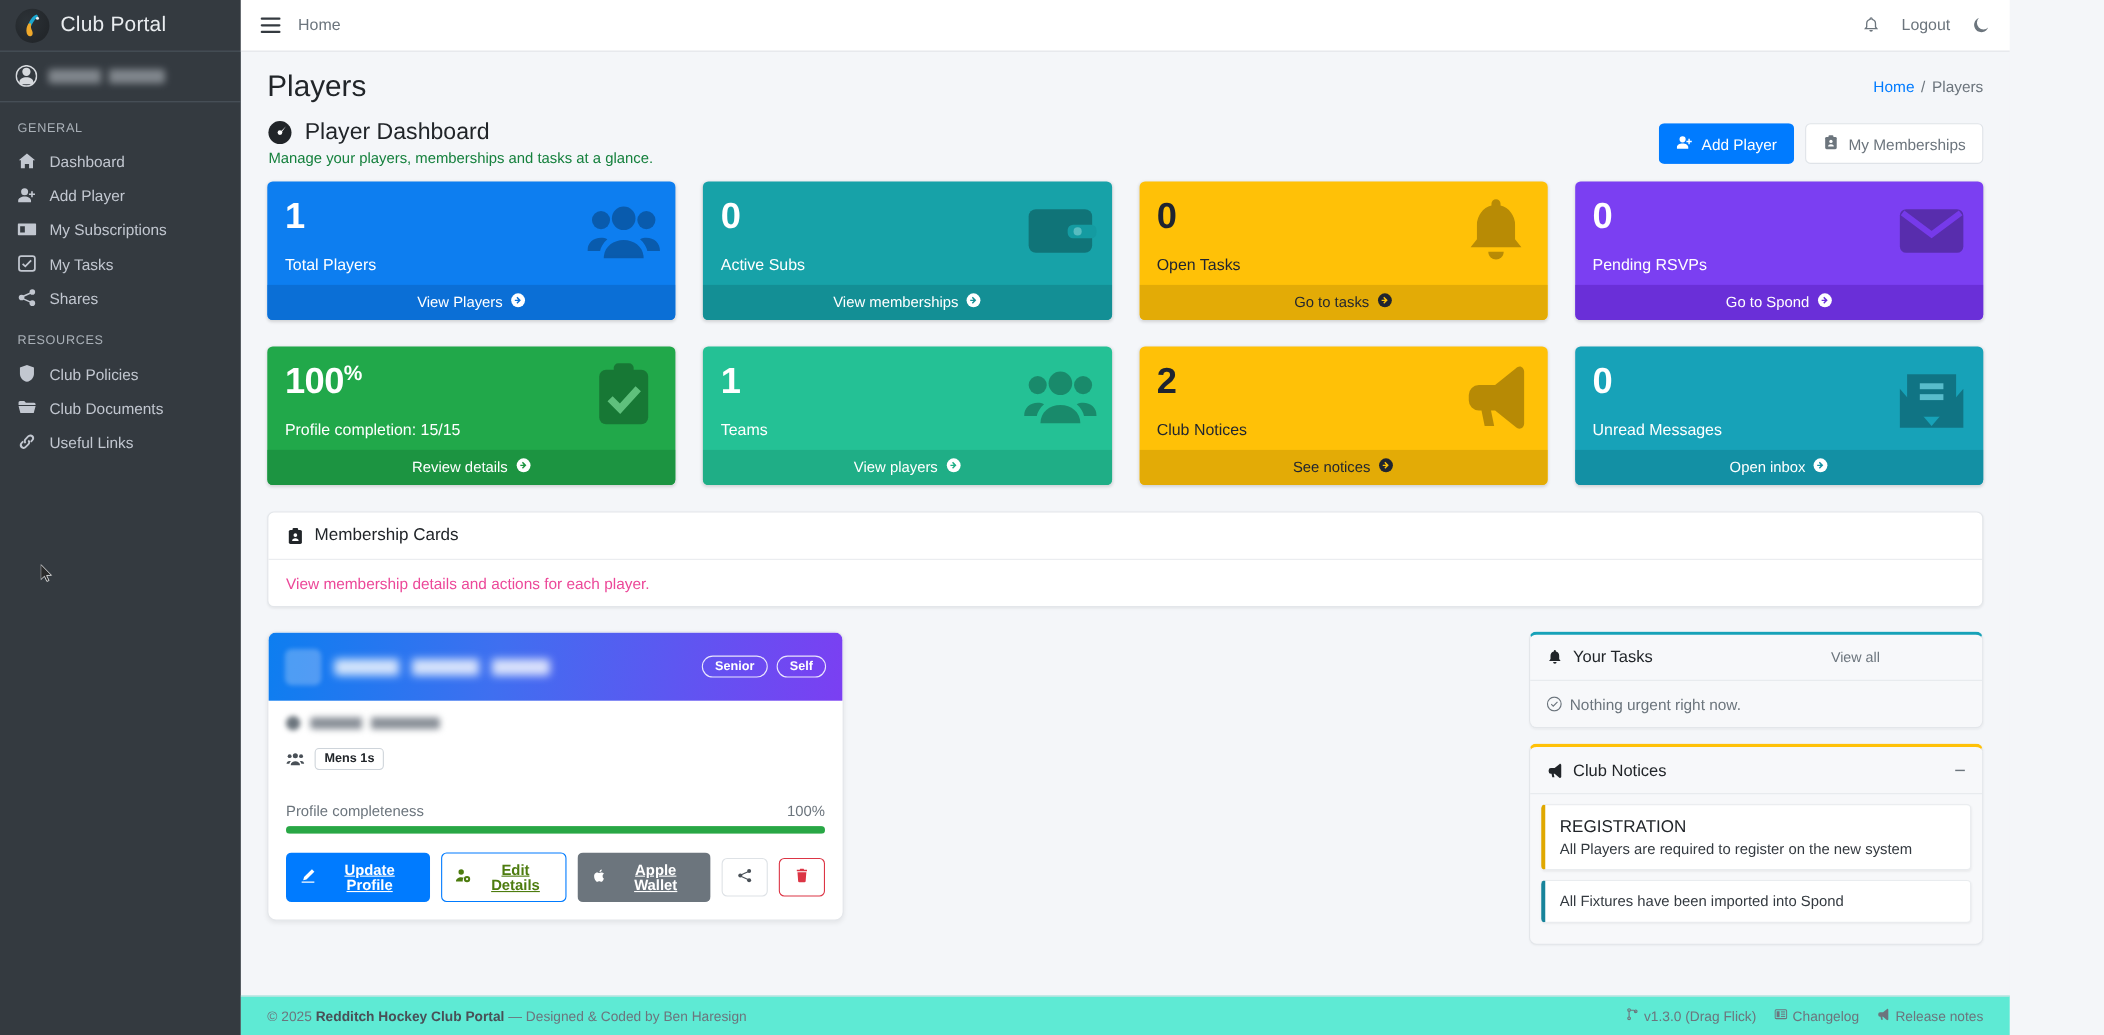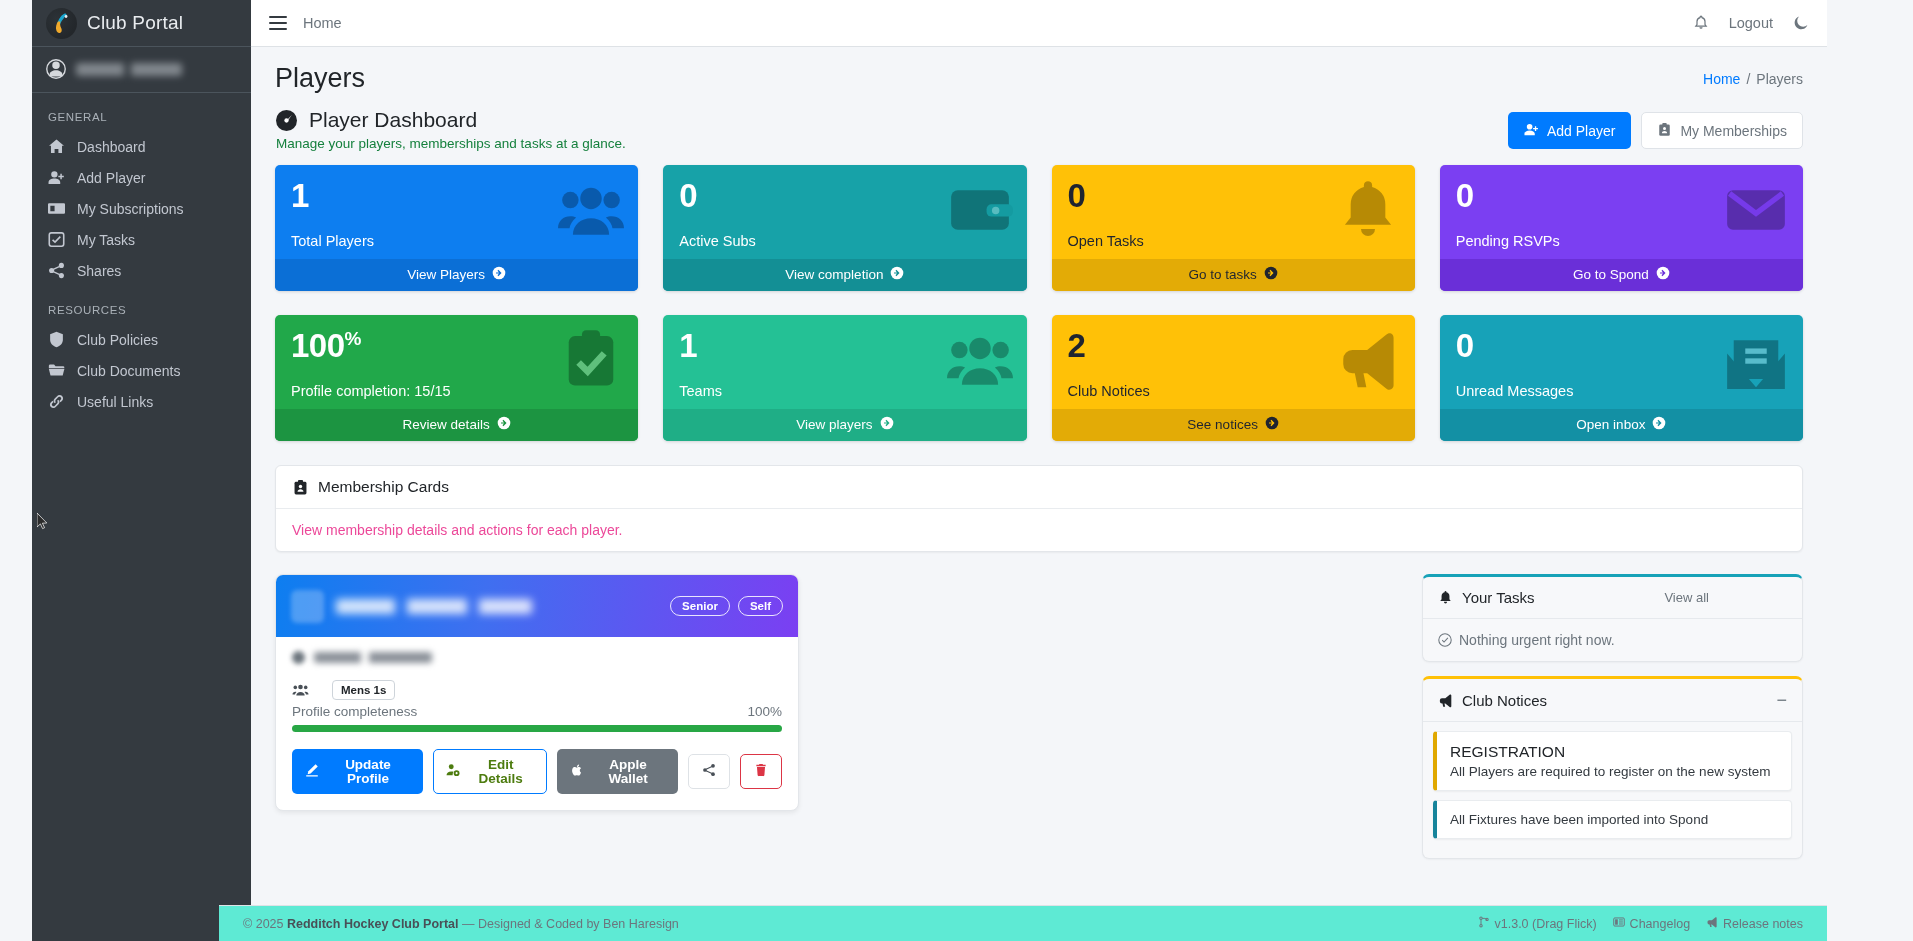--- a/index.html
+++ b/index.html
@@ -3,21 +3,21 @@
 <meta charset="utf-8">
 <style>
   * { box-sizing: border-box; margin: 0; padding: 0; }
   html, body { width: 1913px; height: 941px; overflow: hidden; }
   body {
     font-family: "Liberation Sans", sans-serif;
     background: #f4f6f9;
     color: #212529;
     font-size: 14px;
   }
-  .app { display: flex; width: 1827px; height: 941px; position: relative; padding-left: 32px; }
+  .app { display: flex; width: 1827px; height: 941px; position: relative; }
 
   
   .sidebar {
     width: 219px; flex: 0 0 219px; background: #343a40; color: #c2c7d0;
     display: flex; flex-direction: column;
   }
   .brand {
     height: 47px; display: flex; align-items: center; gap: 10px;
     padding: 0 14px; border-bottom: 1px solid #4b545c;
   }
@@ -153,32 +153,32 @@
   .pill {
     border: 1px solid rgba(255,255,255,.85); color: #fff; border-radius: 11px;
     font-size: 11.5px; padding: 3px 11px; font-weight: 700; cursor: pointer;
   }
   .mcard-body { padding: 14px 16px 16px 16px; }
   .blur-line { display:flex; align-items:center; gap:9px; margin-bottom: 16px; }
   .blur-dot { width:13px; height:13px; border-radius:50%; background:#6c757d; filter: blur(2.5px); }
   .blur-text { height: 11px; width: 118px; border-radius:3px;
     background: linear-gradient(90deg,#8b9199 0 40%, transparent 40% 47%, #8b9199 47% 100%);
     filter: blur(3px); }
-  .team-row { display:flex; align-items:center; gap:23px; margin-bottom: 4px; }
+  .team-row { display:flex; align-items:center; gap:9px; margin-bottom: 30px; }
   .team-ico { width: 17px; height: 14px; color: #495057; }
   .team-ico svg { width:100%; height:100%; fill: currentColor; }
   .team-chip {
     border:1px solid #ced4da; border-radius: 4px; font-size: 11.5px; font-weight: 700;
     padding: 3px 8px; color:#212529;
   }
   .prog-label { display:flex; justify-content: space-between; font-size: 13.5px; color:#6c757d; margin-bottom: 6px; }
   .prog-track { height: 7px; background: #e9ecef; border-radius: 4px; overflow: hidden; margin-bottom: 17px; }
   .prog-fill { height: 100%; background: #28a745; }
   .mcard-actions { display: flex; gap: 10px; align-items: center; }
-  .btn-sm { font-size: 13.5px; padding: 8px 12px; border-radius: 5px; display:inline-flex; align-items:center; gap:7px; cursor:pointer; border:1px solid transparent; line-height:1; font-weight:700;}
+  .btn-sm { font-size: 13.5px; padding: 8px 12px; border-radius: 5px; display:inline-flex; align-items:center; gap:7px; cursor:pointer; border:1px solid transparent; line-height:1; font-weight:700;text-decoration:underline;}
   .btn-sm svg { width: 14px; height: 14px; fill: currentColor; }
   .b-blue { background:#007bff; color:#fff; }
   .b-outline-blue { background:#fff; color:#4d7c0f; border-color:#007bff; }
   .b-gray { background:#6c757d; color:#fff; }
   .b-icon { background:#fff; color:#495057; border-color:#dee2e6; padding: 8px 13px; }
   .b-icon-danger { background:#fff; color:#dc3545; border-color:#dc3545; padding: 8px 13px; }
 
   
   .rpanel {
     background: #f7f8fa; border: 1px solid #e3e6ea; border-radius: 7px;
@@ -436,21 +436,21 @@
           <div class="stat-body">
             <div class="stat-num">0</div>
             <div class="stat-label">Active Subs</div>
             <span class="stat-bgicon"><svg viewBox="0 0 16 16">
                   <rect x="1" y="3.2" width="14" height="9.6" rx="1.6"></rect>
                   <rect x="9.6" y="6.6" width="6.4" height="3" rx="1.2" fill="#0f8b90"></rect>
                   <circle cx="11.8" cy="8.1" r=".9" fill="#fff"></circle>
                 </svg></span>
           </div>
           <div class="stat-foot" style="background:#138f95">
-            <span>View completion</span>
+            <span>View memberships</span>
             <span><svg viewBox="0 0 16 16">
                   <circle cx="8" cy="8" r="7.2" fill="#fff"></circle>
                   <path d="M7.3 4.4 10.9 8l-3.6 3.6-1-1L8 8.7H4.6V7.3H8L6.3 5.4z" fill="#138f95"></path>
                 </svg></span>
           </div>
         </div>
 
         <div class="stat dark-text" style="background:#ffc107">
           <div class="stat-body">
             <div class="stat-num">0</div>

